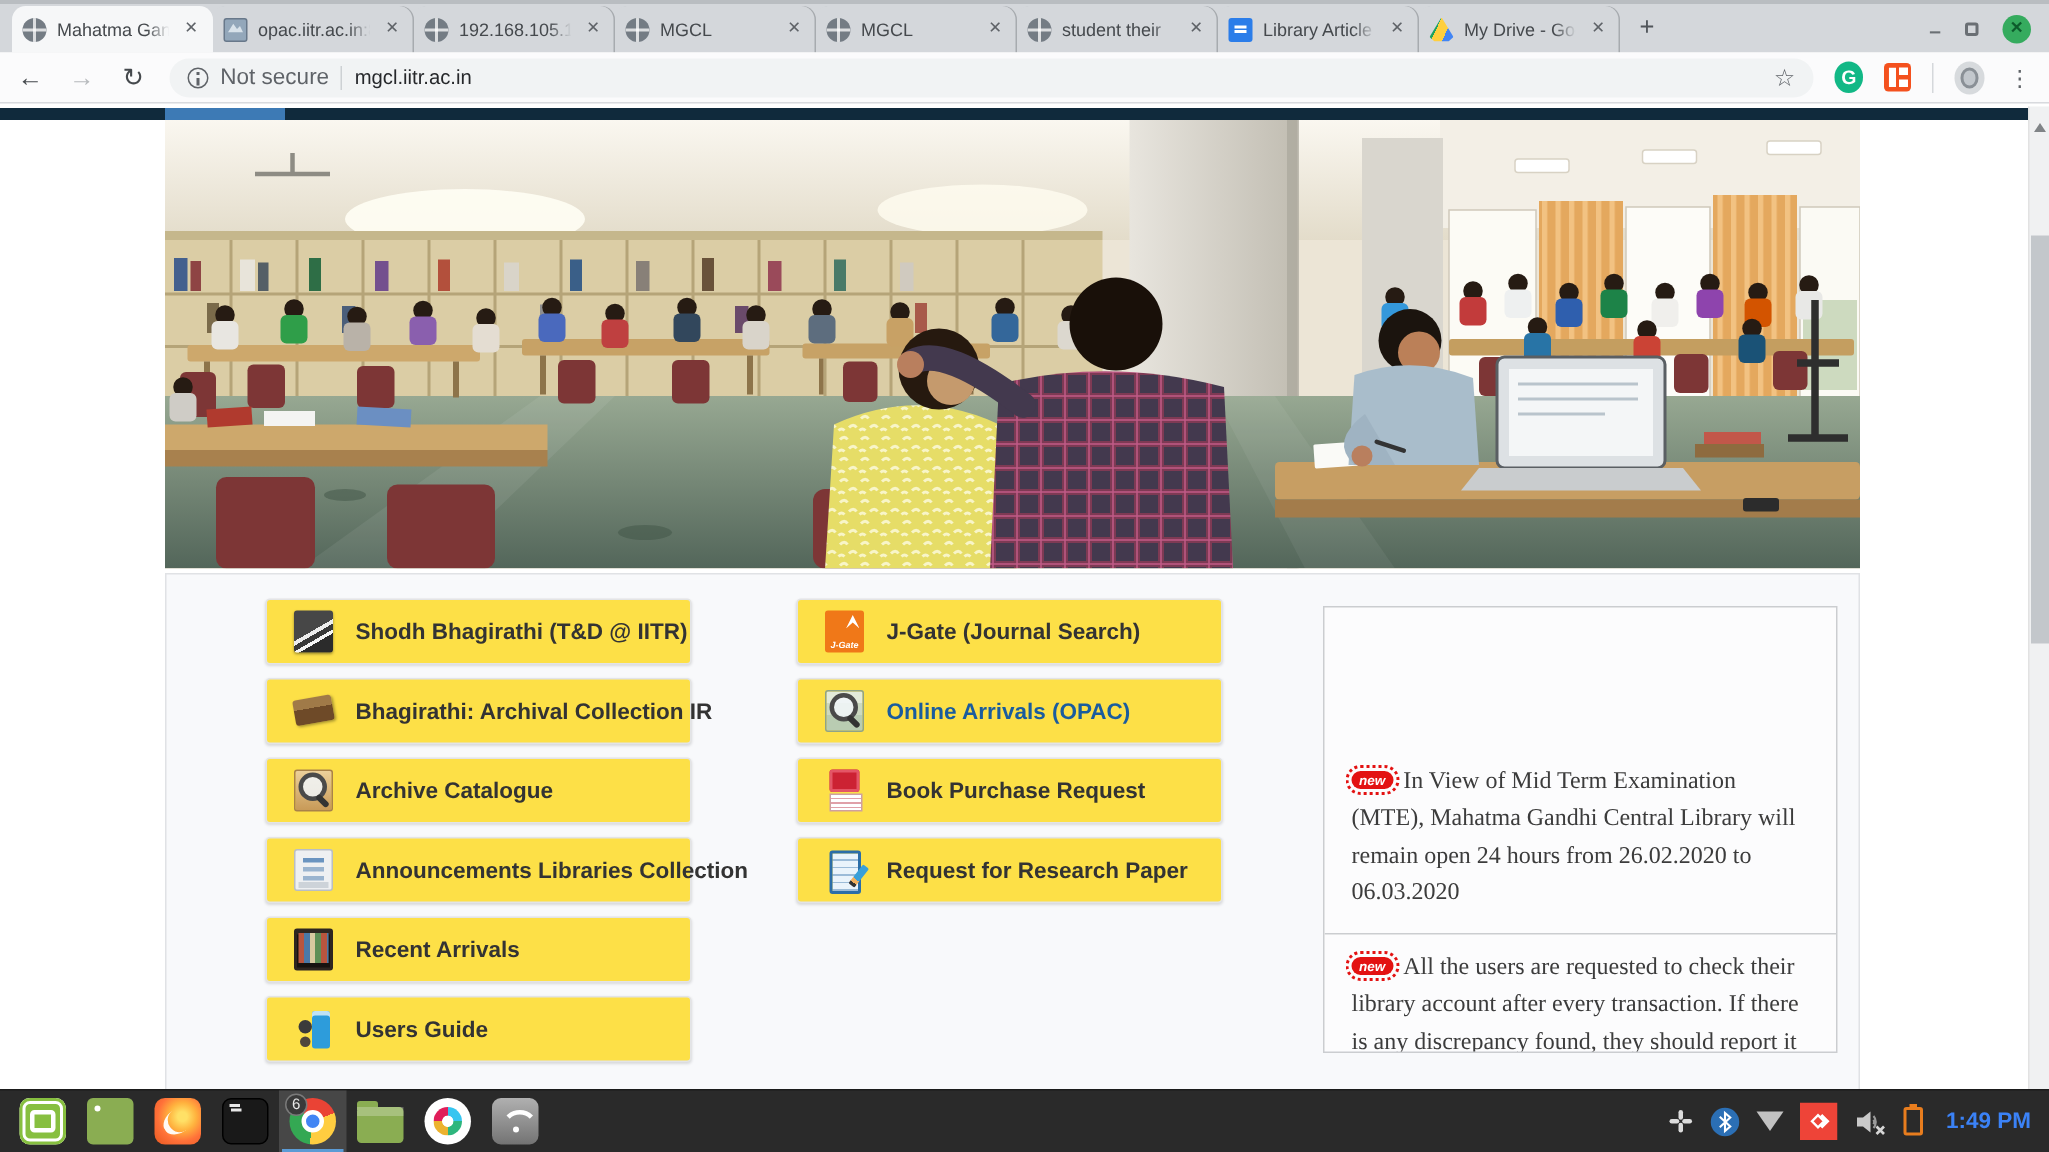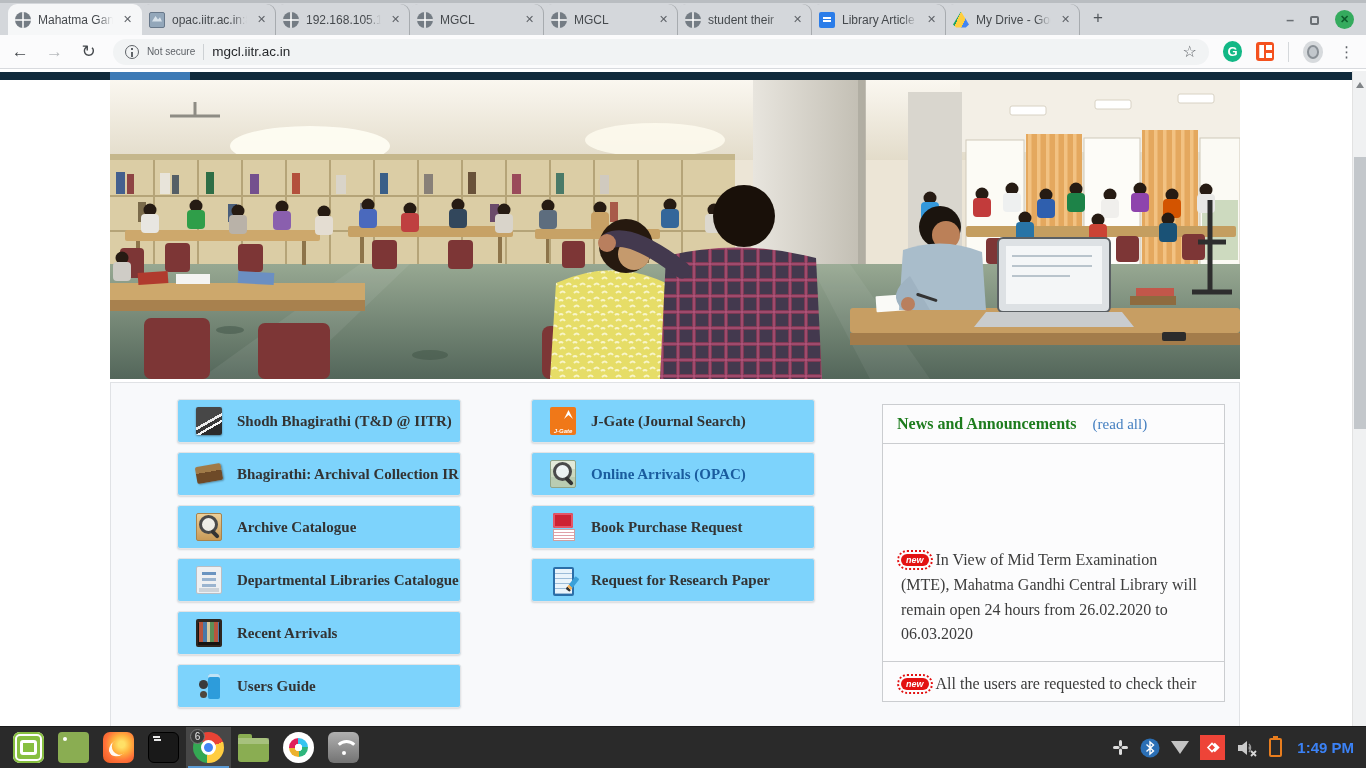--- a/index.html
+++ b/index.html
@@ -34,21 +34,21 @@
   
   .toolbar { position:absolute; top:35px; left:0; width:1366px; height:34px; background:#fbfbfc;
     border-bottom:1px solid #d8dade; display:flex; align-items:center; padding:0 10px; gap:14px; }
   .nav-glyph { font-size:17px; color:#45494d; width:22px; text-align:center; }
   .nav-glyph.disabled { color:#b7babd; }
   .omnibox { flex:none; width:1096px; height:26px; background:#f1f3f4; border-radius:13px;
     display:flex; align-items:center; padding:0 12px; gap:8px; }
   .info-icon { flex:none; width:14px; height:14px; border:1.5px solid #5f6368; border-radius:50%; position:relative; }
   .info-icon::before { content:""; position:absolute; left:5px; top:2.5px; width:2px; height:2px; background:#5f6368; }
   .info-icon::after  { content:""; position:absolute; left:5px; top:6px;  width:2px; height:5px; background:#5f6368; }
-  .sec-label { font-size:10px; color:#5f6368; }
+  .sec-label { font-size:15px; color:#5f6368; }
   .omni-div { width:1px; height:16px; background:#cdd1d4; }
   .omni-url { font-size:13.5px; color:#26282b; flex:1; }
   .star-glyph { font-size:16px; color:#5f6368; }
   .ext-grammarly { width:21px; height:21px; border-radius:50%; background:#12b886; color:#fff; font-weight:bold; font-size:13px; text-align:center; line-height:21px; }
   .ext-orange { width:19px; height:19px; border-radius:3px; background:#f4511e; position:relative; }
   .ext-orange::after { content:""; position:absolute; left:3px; top:3px; width:5px; height:13px; background:#fff;
     box-shadow:7px 0 0 -0px #fff; clip-path:inset(0); }
   .ext-orange::before { content:""; position:absolute; left:10px; top:3px; width:6px; height:5px; background:#fff; box-shadow:0 8px 0 #fff; }
   .tb-div { width:1px; height:20px; background:#d5d8db; }
   .profile-icon { width:22px; height:22px; border-radius:50%; background:#d7dadd; position:relative; }
@@ -57,22 +57,22 @@
 
   
   .page-navbar { position:absolute; top:72px; left:0; width:1352px; height:8px; background:#102a3c; }
   .page-nav-accent { position:absolute; top:0; left:110px; width:80px; height:8px; background:#3d7ab5; }
   .photo-wrap { position:absolute; top:80px; left:110px; width:1130px; height:299px; overflow:hidden; background:#ece5d6; }
   .panel { position:absolute; top:382px; left:110px; width:1130px; height:344px; background:#f8f9fb;
     border:1px solid #e0e2e5; border-bottom:none; }
   .col { position:absolute; width:284px; }
   .col-left { left:66px; top:16px; }
   .col-mid  { left:420px; top:16px; }
-  .card { height:44px; margin-bottom:9px; background:#7dd3fc; border:1px solid #e3e4e6; border-radius:3px;
-    box-shadow:0 1px 2px rgba(0,0,0,.13); display:flex; align-items:center; padding:0 10px 0 18px; cursor:pointer;font-family:Liberation Serif, serif; }
+  .card { height:44px; margin-bottom:9px; background:#fde047; border:1px solid #e3e4e6; border-radius:3px;
+    box-shadow:0 1px 2px rgba(0,0,0,.13); display:flex; align-items:center; padding:0 10px 0 18px; cursor:pointer; }
   .card-label { font-weight:bold; font-size:15px; color:#333; white-space:nowrap; }
 
   
   .card-icon { flex:none; width:26px; height:28px; margin-right:15px; position:relative; }
   .mag::before { content:""; position:absolute; left:2px; top:1px; width:13px; height:13px; border:3px solid #4a4a4a; border-radius:50%; background:rgba(241,246,249,.85); z-index:2; }
   .mag::after { content:""; position:absolute; left:16px; top:15px; width:4px; height:10px; background:#333; transform:rotate(-45deg); border-radius:2px; z-index:2; }
   .thesis-book-icon { border-radius:2px; box-shadow:0 1px 2px rgba(0,0,0,.4);
     background:linear-gradient(150deg,#474747 0 48%,#ededed 48% 55%,#383838 55% 64%,#f4f4f4 64% 70%,#2b2b2b 70%); }
   .archive-box-icon::before { content:""; position:absolute; left:0; top:5px; width:26px; height:17px; border-radius:2px;
     background:linear-gradient(#a07a48 0 40%,#6e4a28 40%); transform:rotate(-10deg); box-shadow:1px 1px 2px rgba(0,0,0,.35); }
@@ -432,21 +432,21 @@
         <span class="card-label">Bhagirathi: Archival Collection IR</span>
       </div>
 
       <div class="card">
         <span class="card-icon archive-search-icon mag"></span>
         <span class="card-label">Archive Catalogue</span>
       </div>
 
       <div class="card">
         <span class="card-icon library-kiosk-icon"></span>
-        <span class="card-label">Departmental Libraries Catalogue</span>
+        <span class="card-label">Announcements Libraries Collection</span>
       </div>
 
       <div class="card">
         <span class="card-icon bookshelf-icon"></span>
         <span class="card-label">Recent Arrivals</span>
       </div>
 
       <div class="card">
         <span class="card-icon user-guide-icon"></span>
         <span class="card-label">Users Guide</span>
@@ -473,24 +473,20 @@
       </div>
 
       <div class="card">
         <span class="card-icon research-paper-icon"></span>
         <span class="card-label">Request for Research Paper</span>
       </div>
 
   </div>
 
   <div class="news">
-    <div class="news-header">
-      <span class="news-title">News and Announcements</span>
-      <span class="read-all">(read all)</span>
-    </div>
 
       <div class="news-item first">
         <span class="new-badge">new</span><span>In View of Mid Term Examination (MTE), Mahatma Gandhi Central Library will remain open 24 hours from 26.02.2020 to 06.03.2020</span>
       </div>
 
       <div class="news-item">
         <span class="new-badge">new</span><span>All the users are requested to check their library account after every transaction. If there is any discrepancy found, they should report it to the</span>
       </div>
 
   </div>

